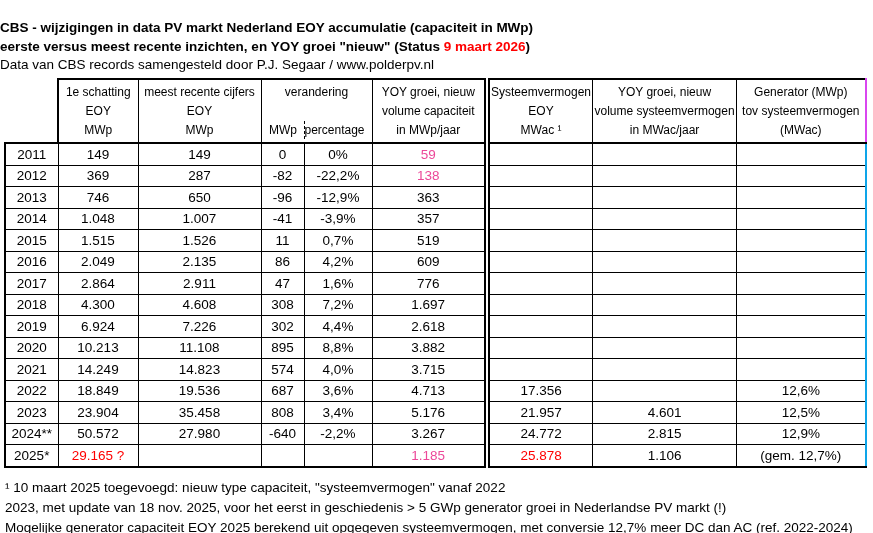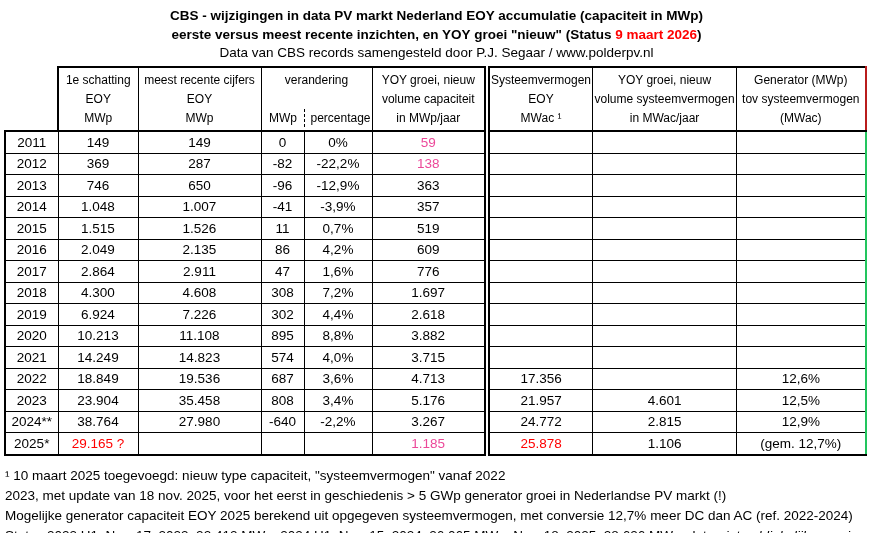--- a/index.html
+++ b/index.html
@@ -2,21 +2,21 @@
 <html><head>
 <meta charset="utf-8">
 <style>
   html,body { margin:0; padding:0; background:#fff; }
   body {
     width:873px; height:533px; overflow:hidden;
     font-family:"Liberation Sans", sans-serif;
     color:#000;
   }
   
-  .title-block { text-align:center; padding-top:6px; }
+  .title-block { padding-top:18px; }
   .title-line { font-weight:bold; font-size:13.5px; line-height:19px; }
   .title-sub  { font-size:13.5px; line-height:18px; font-weight:normal; }
   .red { color:#ff0000; }
   .muted { color:#ec4899; }
 
   
   table {
     border-collapse:collapse; table-layout:fixed;
     margin-left:4px; margin-top:4px;
     font-size:13.5px;
@@ -27,38 +27,38 @@
 
   thead th {
     border:1px solid #000;
     border-top:2px solid #000;
     border-bottom:2px solid #000;
     font-weight:normal; font-size:12px;
     padding:2px 1px; height:58px; vertical-align:middle; text-align:center;
   }
   thead th.h-corner { border:none; background:transparent; }
   thead th.b-left-thick { border-left:2px solid #000; }
-  thead th.b-right-thick, tbody .b-right-thick { border-right:2px solid #b91c1c; }
+  thead th.b-right-thick, tbody .b-right-thick { border-right:2px solid #d946ef; }
   .hwrap { display:flex; flex-direction:column; justify-content:space-between; height:56px; }
   .hline { line-height:18px; white-space:nowrap; }
   .h-sub { display:flex; line-height:18px; }
   .h-sub .sub1 { width:41px; text-align:center; }
-  .h-sub .sub2 { flex:1; text-align:right; border-left:1px dashed #000; }
+  .h-sub .sub2 { flex:1; text-align:left; border-left:1px dashed #000; }
   .unit-italic { }
 
   tbody th, tbody td {
     border:1px solid #000; text-align:center; font-weight:normal;
     height:20.5px; padding:0 2px; white-space:nowrap;
   }
   tbody th.c-year { border-left:2px solid #000; }
   tbody tr:first-child th, tbody tr:first-child td { border-top:2px solid #000; }
   tbody tr:last-child th, tbody tr:last-child td { border-bottom:2px solid #000; }
   tbody td.c-change-pct { border-left:1px dashed #000; }
   tbody td.c-system-power, thead th.h-sys { border-left:6px double #000; }
-  tbody td.c-generator-ratio { border-right:2px solid #22c55e; }
+  tbody td.c-generator-ratio { border-right:2px solid #0ea5e9; }
 
   
   .footnotes { margin:10px 0 0 5px; font-size:13.5px; }
   .footnote { line-height:20px; white-space:nowrap; }
   .footnote i { font-style:italic; }
 </style>
 </head>
 <body>
 
 <div>
@@ -276,21 +276,21 @@
           <td class="c-recent">35.458</td>
           <td class="c-change-mwp">808</td>
           <td class="c-change-pct">3,4%</td>
           <td class="c-yoy-capacity">5.176</td>
           <td class="c-system-power">21.957</td>
           <td class="c-yoy-system-power">4.601</td>
           <td class="c-generator-ratio">12,5%</td>
         </tr>
         <tr>
           <th class="c-year">2024**</th>
-          <td class="c-estimate">38.764</td>
+          <td class="c-estimate">50.572</td>
           <td class="c-recent">27.980</td>
           <td class="c-change-mwp">-640</td>
           <td class="c-change-pct">-2,2%</td>
           <td class="c-yoy-capacity">3.267</td>
           <td class="c-system-power">24.772</td>
           <td class="c-yoy-system-power">2.815</td>
           <td class="c-generator-ratio">12,9%</td>
         </tr>
         <tr>
           <th class="c-year">2025*</th>

